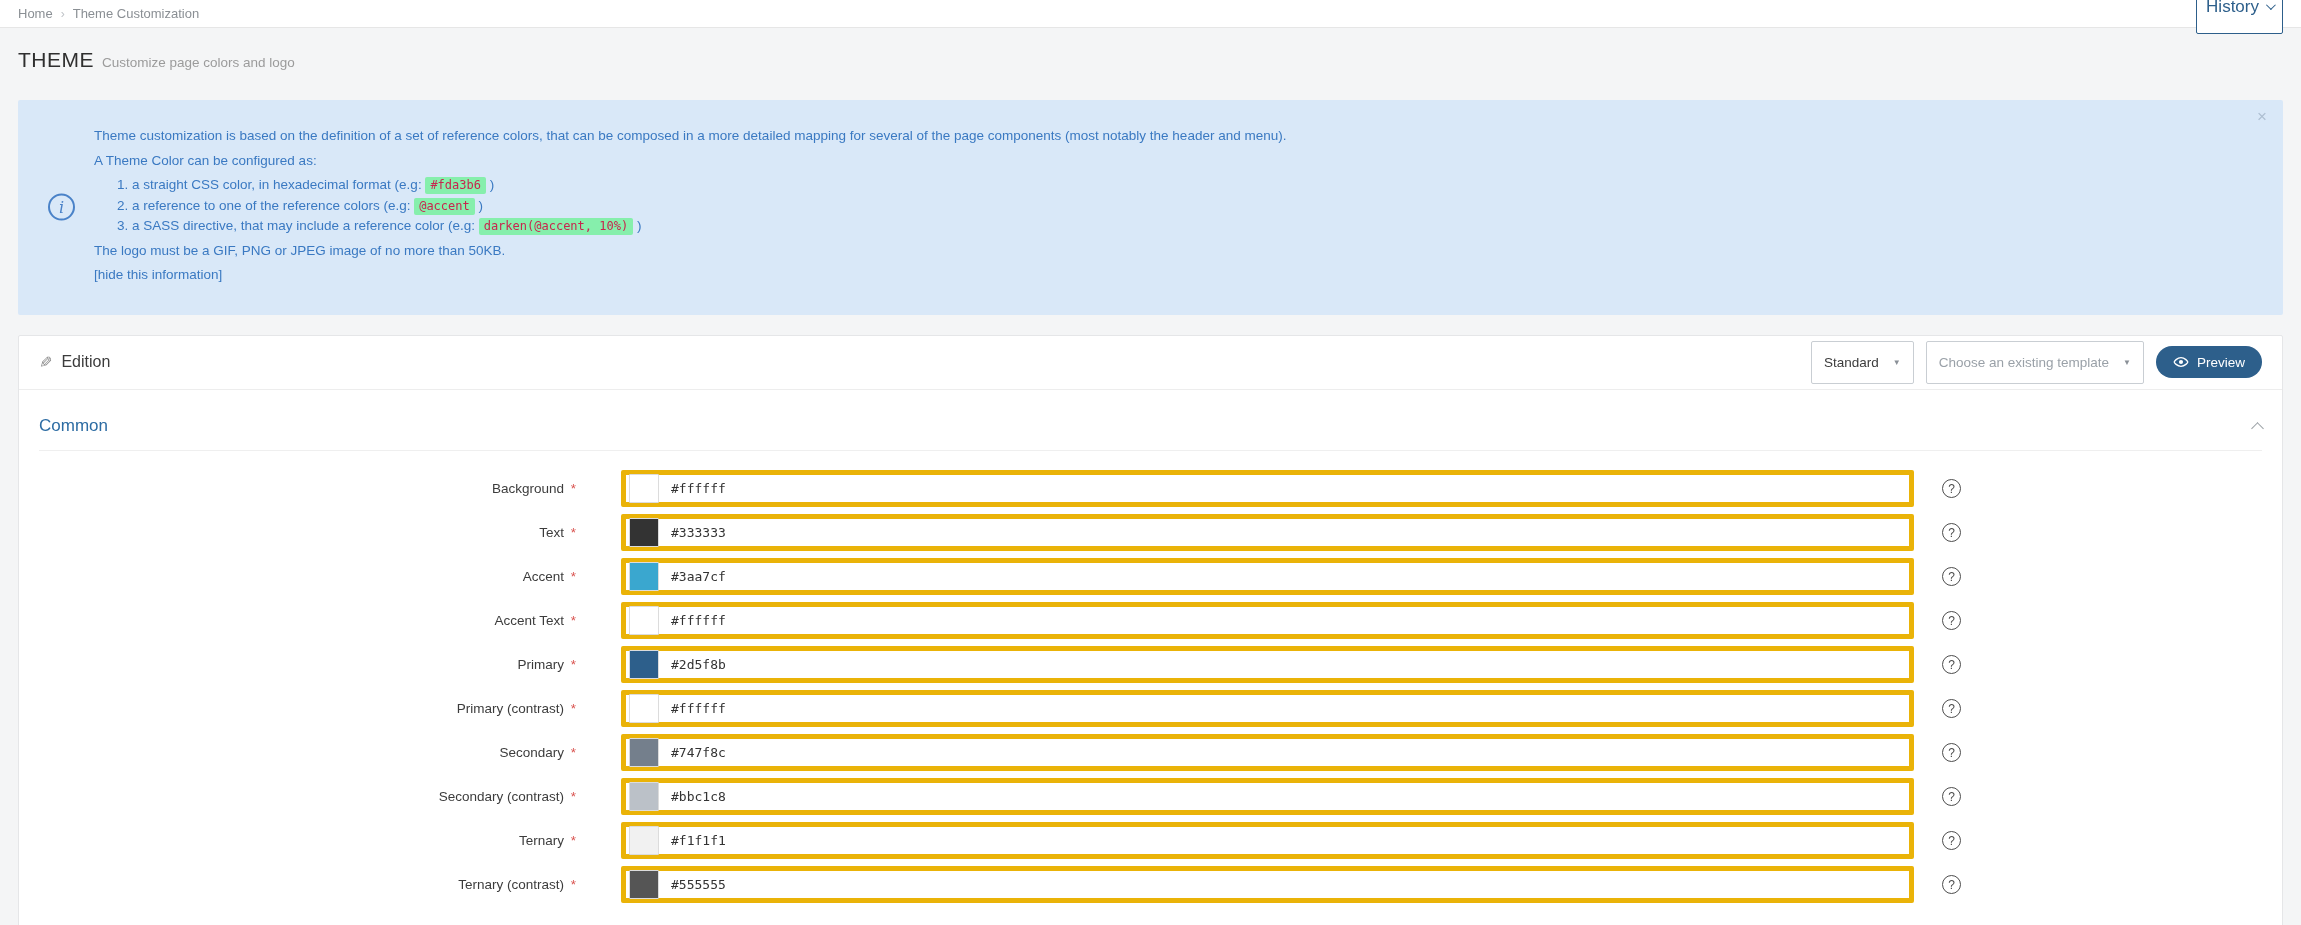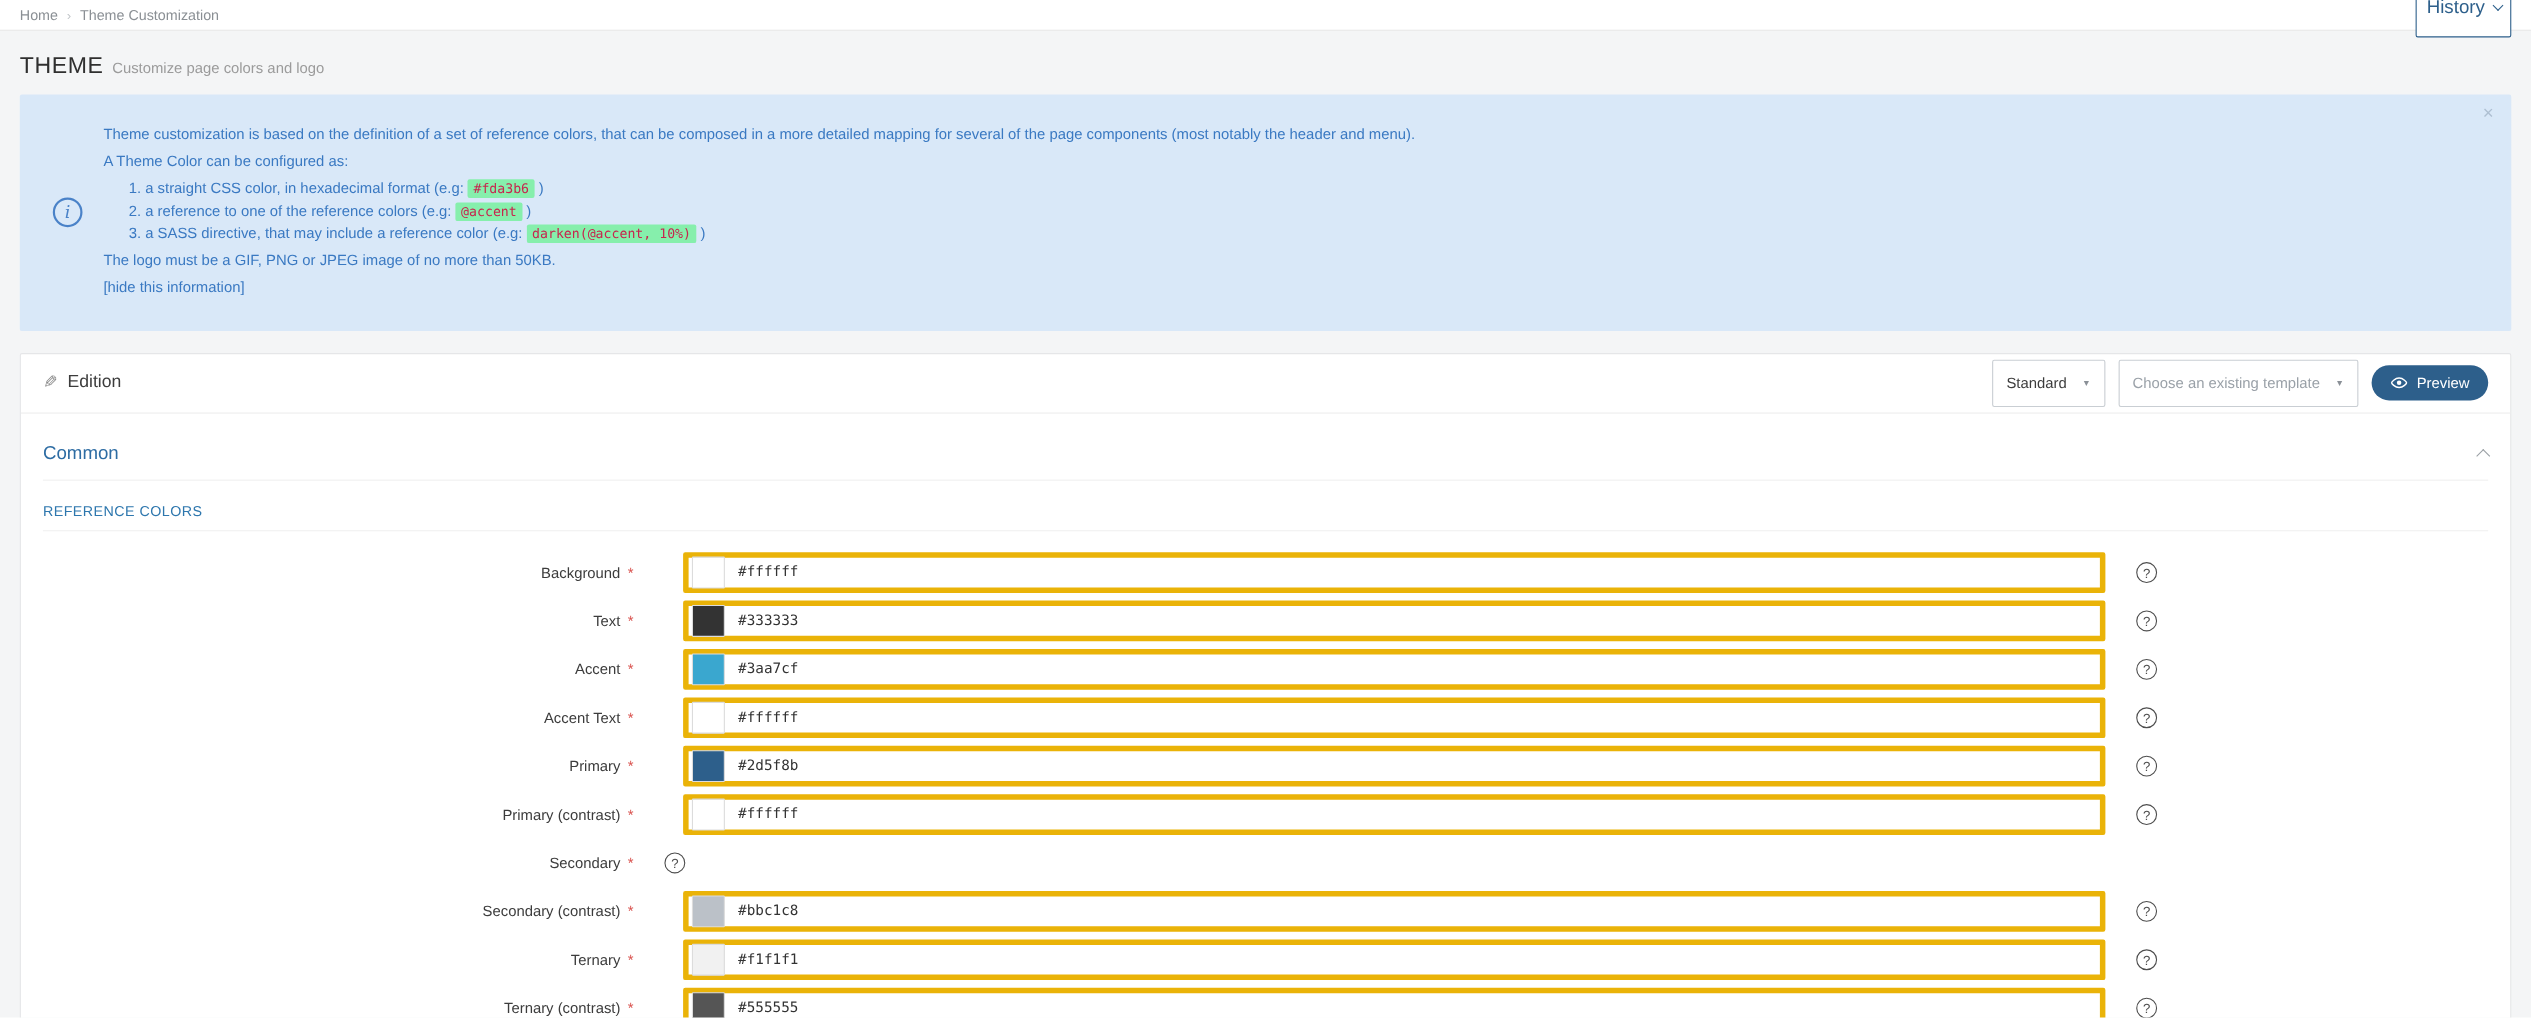--- a/index.html
+++ b/index.html
@@ -24,21 +24,21 @@
     display:flex; align-items:center; gap:7px;
     border:1px solid #2d5f8b; color:#2d5f8b; background:#fff;
     font-size:17px; padding:2px 9px 16px; border-radius:2px; cursor:pointer;
     font-family:"Liberation Sans", sans-serif;
   }
   .chev { display:inline-block; width:7px; height:7px; border-right:1.5px solid currentColor; border-bottom:1.5px solid currentColor; }
   .chev-down { transform:rotate(45deg) translateY(-2px); }
   .chev-up   { transform:rotate(-135deg); border-color:#9aa0a5; width:9px; height:9px; margin-top:6px; }
 
   
-  .page-header { padding:20px 18px 14px; display:flex; align-items:baseline; gap:8px; }
+  .page-header { padding:20px 18px 28px; display:flex; align-items:baseline; gap:8px; }
   .page-title { font-size:21px; color:#2f2f2f; letter-spacing:0.5px; font-weight:400; }
   .page-subtitle { font-size:13.5px; color:#9b9b9b; }
 
   
   .info-box {
     margin:0 18px; background:#d9e8f8; border-radius:2px;
     position:relative; padding:20px 40px 24px 76px; color:#3a79c2;
     line-height:1.3;
   }
   .info-icon {
@@ -183,21 +183,20 @@
         <span>Preview</span>
       </button>
     </div>
   </div>
 
   <div class="common-section">
     <div class="common-header">
       <span class="common-title">Common</span>
       <span class="chev chev-up"></span>
     </div>
-    <div class="ref-colors-title">REFERENCE COLORS</div>
     <div class="fields">
   <div class="field-row">
     <div class="field-label-col">
       <span class="field-label-text">Background </span><span class="field-required">*</span>
     </div>
     <div class="color-input">
       <span class="swatch" style="background: rgb(255, 255, 255);"></span>
       <input class="hex-value" type="text" value="#ffffff" style="">
     </div>
     <span class="help-icon">?</span>
@@ -255,20 +254,24 @@
       <span class="swatch" style="background: rgb(255, 255, 255);"></span>
       <input class="hex-value" type="text" value="#ffffff" style="">
     </div>
     <span class="help-icon">?</span>
   </div>
 
   <div class="field-row">
     <div class="field-label-col">
       <span class="field-label-text">Secondary </span><span class="field-required">*</span>
     </div>
+    <div class="color-input">
+      <span class="swatch" style="background: rgb(116, 127, 140);"></span>
+      <input class="hex-value" type="text" value="#747f8c" style="">
+    </div>
     <span class="help-icon">?</span>
   </div>
 
   <div class="field-row">
     <div class="field-label-col">
       <span class="field-label-text">Secondary (contrast) </span><span class="field-required">*</span>
     </div>
     <div class="color-input">
       <span class="swatch" style="background: rgb(187, 193, 200);"></span>
       <input class="hex-value" type="text" value="#bbc1c8" style="">

